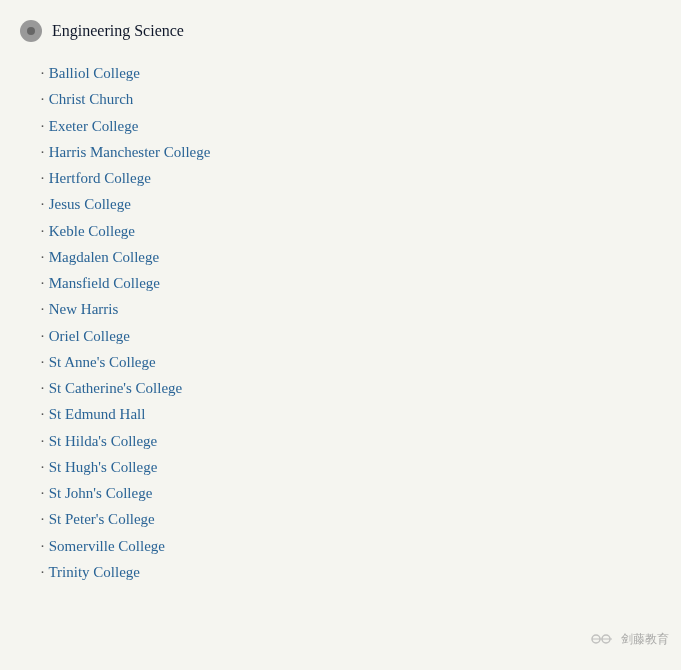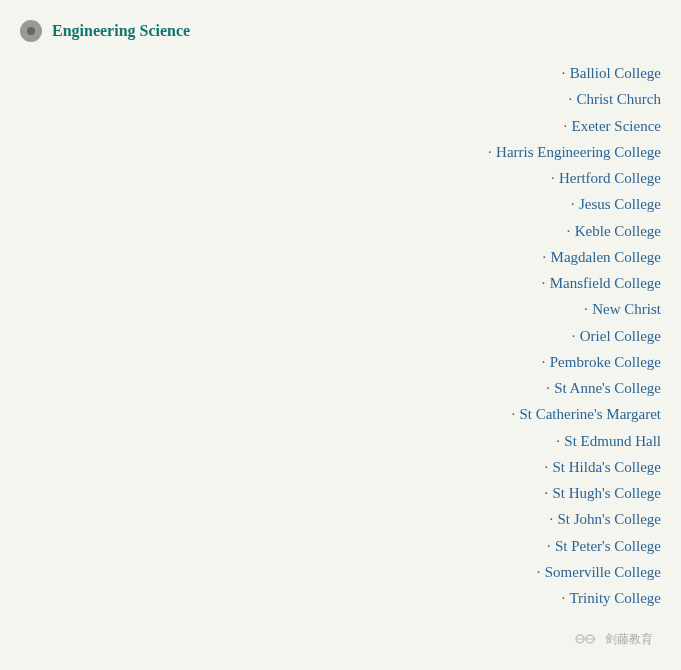--- a/index.html
+++ b/index.html
@@ -37,50 +37,49 @@
 
     .header-icon-inner {
       width: 8px;
       height: 8px;
       border-radius: 50%;
       background-color: #666;
     }
 
     .section-title {
       font-size: 16px;
-      font-weight: bold;
-      color: #0f766e;
+      font-weight: normal;
+      color: #0f172a;
     }
 
     .college-list {
       list-style: none;
       padding-left: 20px;
     }
 
     .college-list li {
       line-height: 1.75;
       color: #555;
-      text-align: right;
     }
 
     .college-list li::before {
       content: '· ';
       color: #555;
     }
 
     .college-link {
       color: #2a6496;
       text-decoration: none;
       font-size: 15px;
     }
 
     .watermark {
       position: fixed;
       bottom: 20px;
-      right: 28px;
+      right: 12px;
       display: flex;
       align-items: center;
       gap: 5px;
       opacity: 0.7;
     }
 
     .watermark-icon {
       width: 28px;
       height: 22px;
       position: relative;
@@ -98,32 +97,31 @@
 <div class="header-section">
   <div class="header-icon">
     <div class="header-icon-inner"></div>
   </div>
   <span class="section-title">Engineering Science</span>
 </div>
 
 <ul class="college-list" id="college-list-container">
 <li><a class="college-link" href="#">Balliol College</a></li>
     <li><a class="college-link" href="#">Christ Church</a></li>
-    <li><a class="college-link" href="#">Exeter Science</a></li>
-    <li><a class="college-link" href="#">Harris Engineering College</a></li>
+    <li><a class="college-link" href="#">Exeter College</a></li>
+    <li><a class="college-link" href="#">Harris Manchester College</a></li>
     <li><a class="college-link" href="#">Hertford College</a></li>
     <li><a class="college-link" href="#">Jesus College</a></li>
     <li><a class="college-link" href="#">Keble College</a></li>
     <li><a class="college-link" href="#">Magdalen College</a></li>
     <li><a class="college-link" href="#">Mansfield College</a></li>
-    <li><a class="college-link" href="#">New Christ</a></li>
+    <li><a class="college-link" href="#">New Harris</a></li>
     <li><a class="college-link" href="#">Oriel College</a></li>
-    <li><a class="college-link" href="#">Pembroke College</a></li>
     <li><a class="college-link" href="#">St Anne's College</a></li>
-    <li><a class="college-link" href="#">St Catherine's Margaret</a></li>
+    <li><a class="college-link" href="#">St Catherine's College</a></li>
     <li><a class="college-link" href="#">St Edmund Hall</a></li>
     <li><a class="college-link" href="#">St Hilda's College</a></li>
     <li><a class="college-link" href="#">St Hugh's College</a></li>
     <li><a class="college-link" href="#">St John's College</a></li>
     <li><a class="college-link" href="#">St Peter's College</a></li>
     <li><a class="college-link" href="#">Somerville College</a></li>
     <li><a class="college-link" href="#">Trinity College</a></li>
   </ul>
 
 <div class="watermark">

